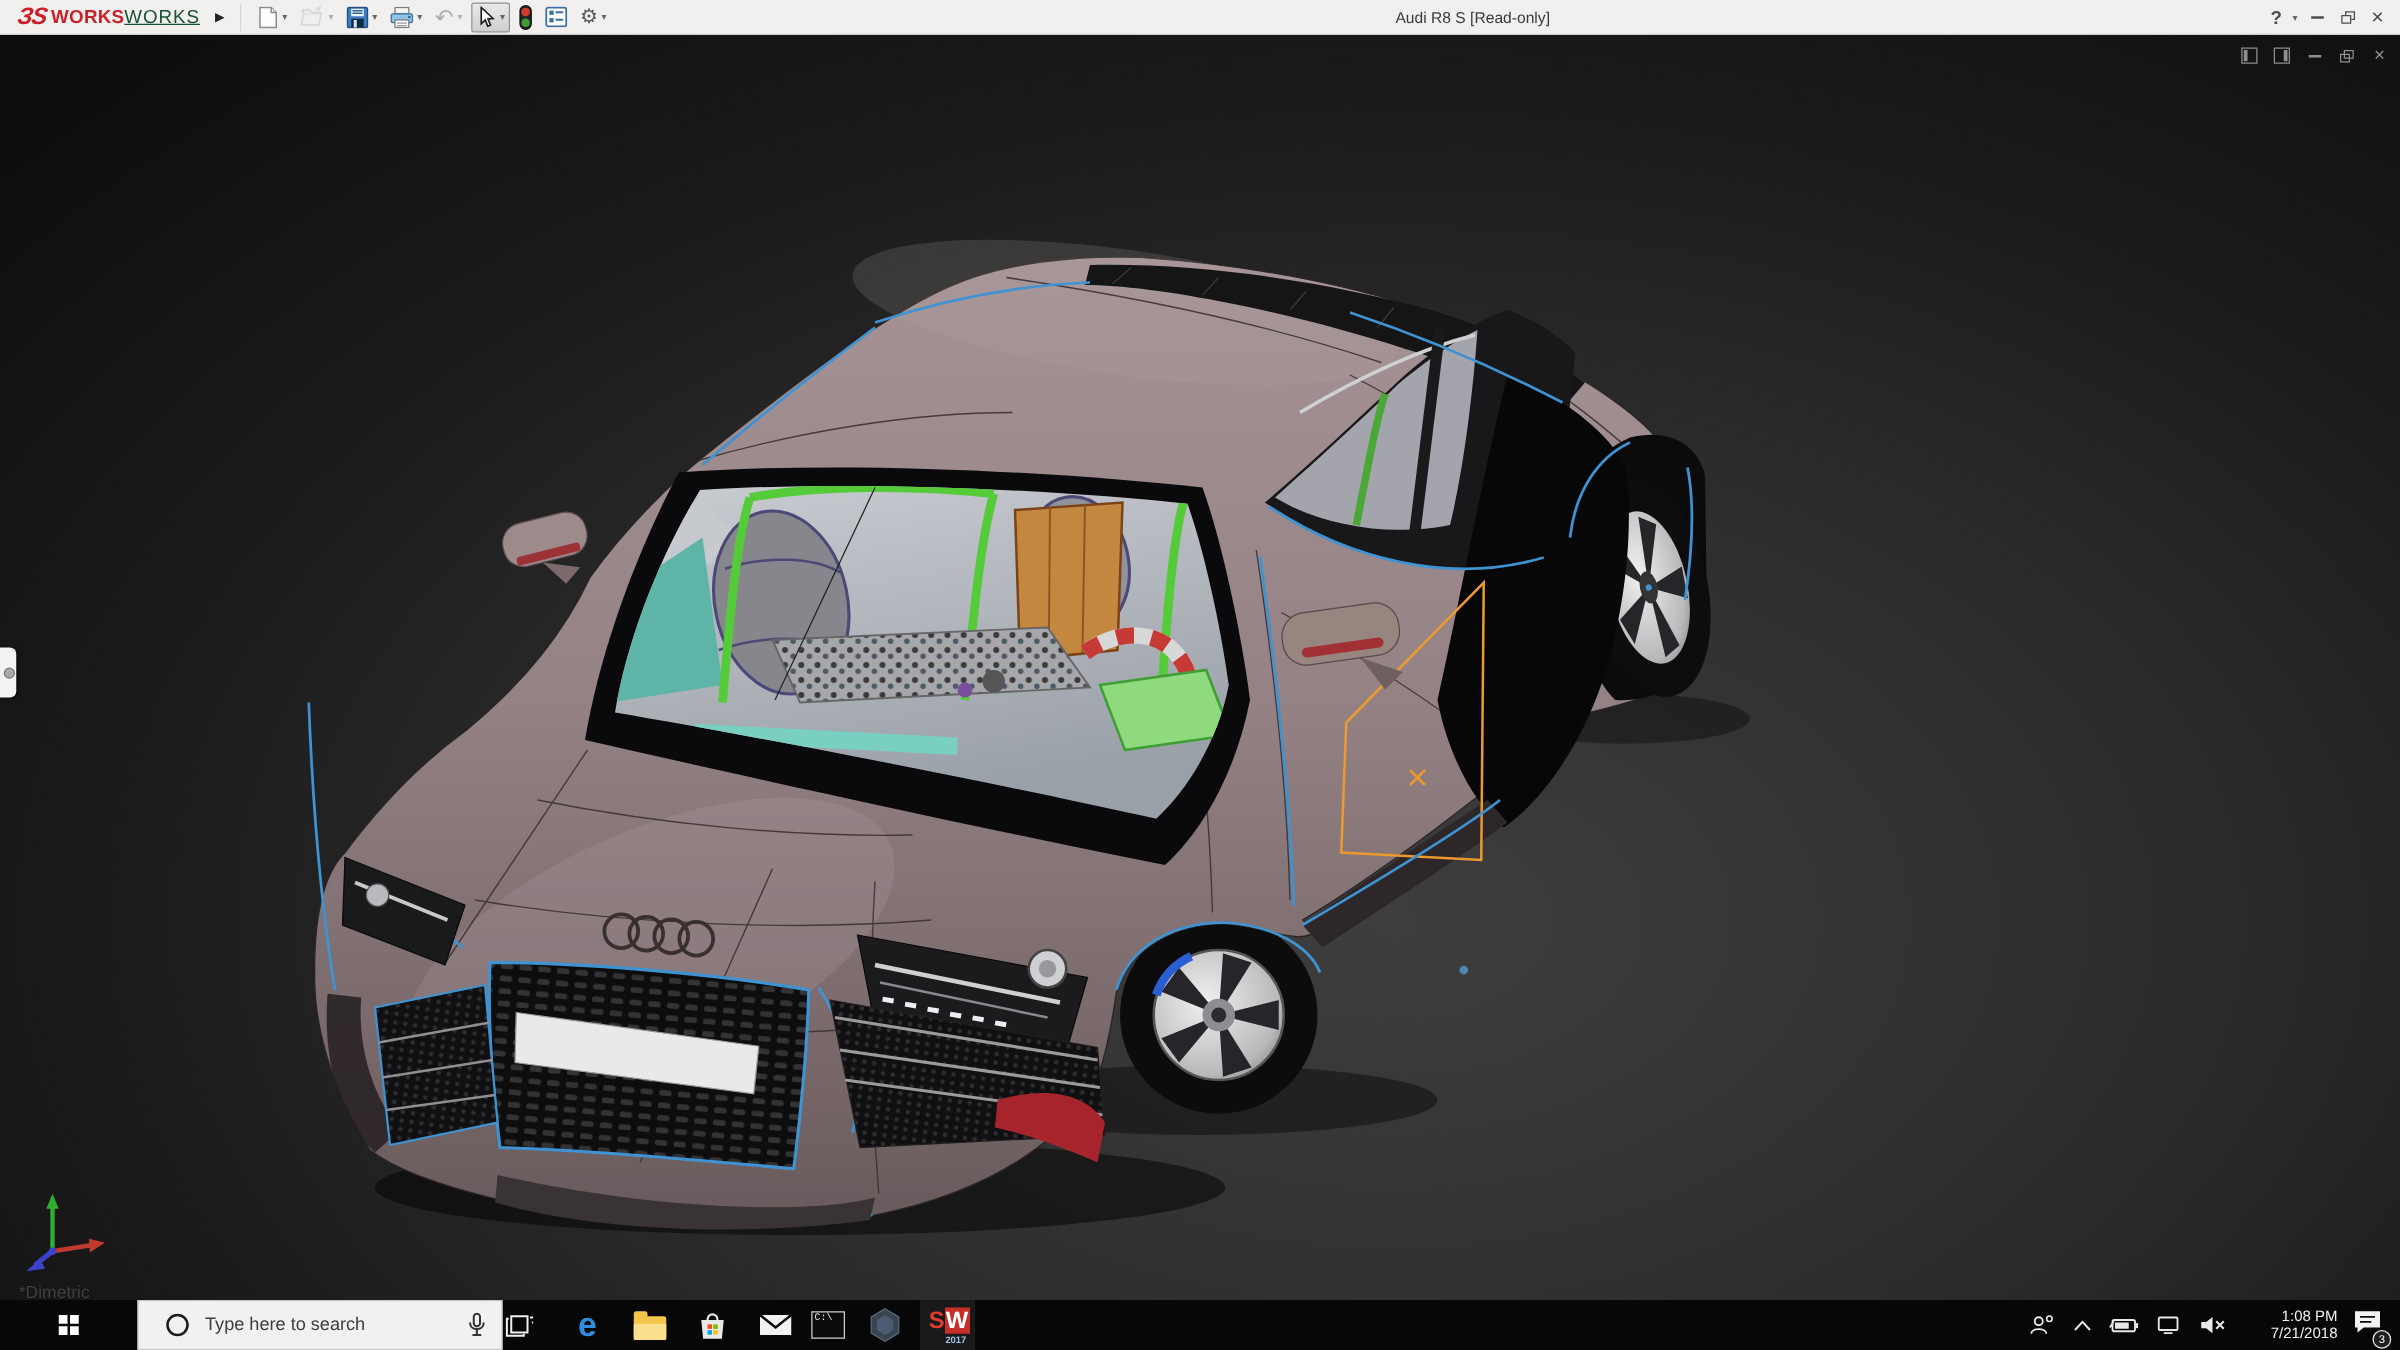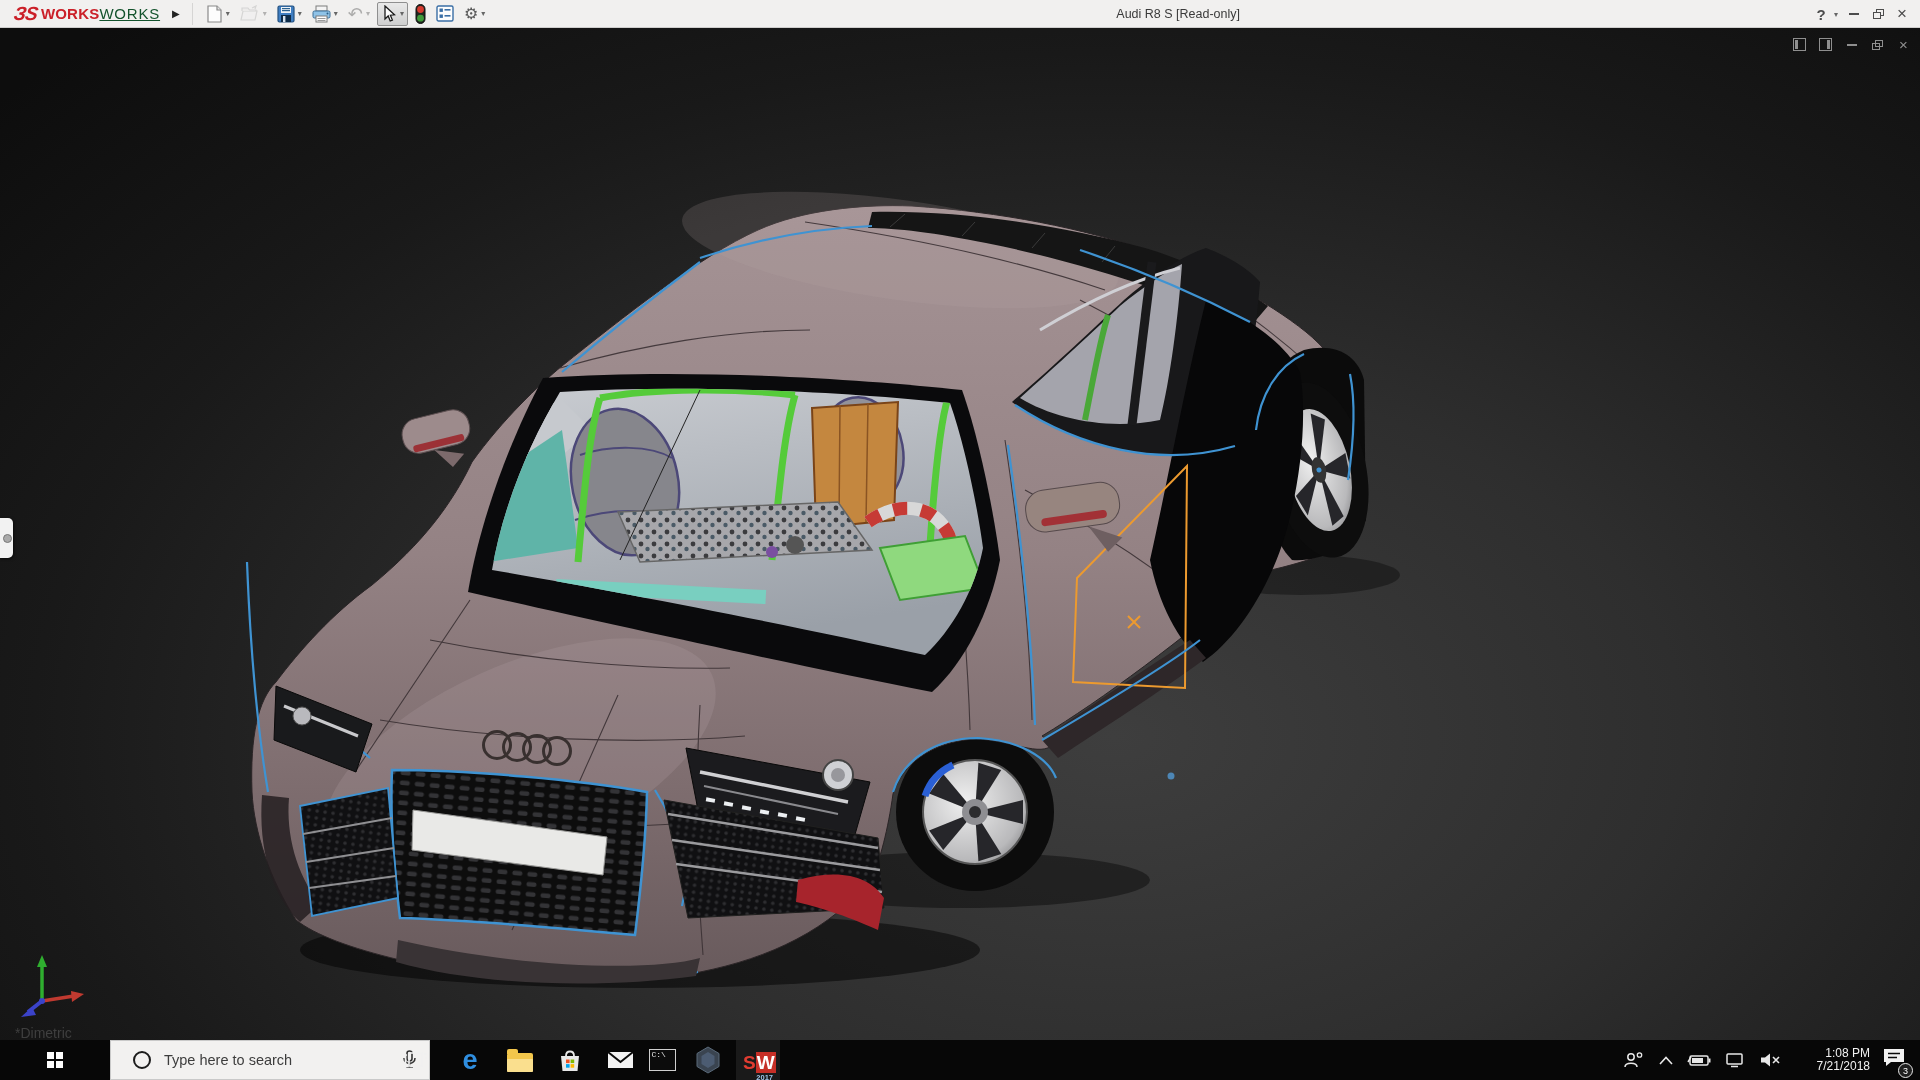--- a/index.html
+++ b/index.html
@@ -57,31 +57,31 @@
   .view-label { position:absolute; left:15px; top:997px; font-size:14px; color:#3f3f3f; }
   .triad { position:absolute; left:16px; top:925px; }
 
   
   .taskbar { position:absolute; left:0; top:1040px; width:1920px; height:40px; background:#070707; }
   .start-btn { position:absolute; left:0; top:0; width:95px; height:40px;
                display:flex; align-items:center; }
   .winlogo { margin-left:47px; width:16px; height:16px; display:grid;
              grid-template-columns:7px 7px; grid-template-rows:7px 7px; gap:2px; }
   .winlogo i { background:#fdfdfd; display:block; }
-  .searchbox { position:absolute; left:110px; top:0; width:320px; height:40px;
+  .searchbox { position:absolute; left:110px; top:0; width:292px; height:40px;
                background:#f2f1f0; border:1px solid #c9c9c9; display:flex; align-items:center; }
   .cortana-ring { width:18px; height:18px; border:2.6px solid #1c1c1c; border-radius:50%;
                   margin-left:22px; }
   .searchbox input { border:none; background:transparent; outline:none; margin-left:13px;
                      font-size:14.5px; color:#222; width:180px; font-family:"Liberation Sans",sans-serif; }
   .searchbox input::placeholder { color:#3d3d3d; opacity:1; }
   .mic { margin-left:auto; margin-right:12px; }
   .task-cell { position:absolute; top:0; width:44px; height:40px;
                display:flex; align-items:center; justify-content:center; }
-  .task-cell.activebg { background:rgba(255,255,255,.08);align-items:flex-end; }
+  .task-cell.activebg { background:rgba(255,255,255,.08); }
   .edge-e { color:#2f8ee0; font-size:27px; font-weight:bold; line-height:1; }
   .folder { position:relative; width:26px; height:19px; background:#f3c64b; border-radius:2px; margin-top:4px; }
   .folder::before { content:""; position:absolute; left:0; top:-4px; width:11px; height:5px;
                     background:#f3c64b; border-radius:2px 2px 0 0; }
   .folder::after { content:""; position:absolute; left:0; bottom:0; width:26px; height:13px;
                    background:#fadf8e; border-radius:1px; }
   .cmd-ic { width:27px; height:22px; background:#0c0c0c; border:1.5px solid #cfcfcf;
             color:#e8e8e8; font-size:8px; font-family:"Liberation Mono",monospace;
             padding:1px 2px; line-height:1; }
   .sw-ic { position:relative; width:30px; height:28px; text-align:center; }

